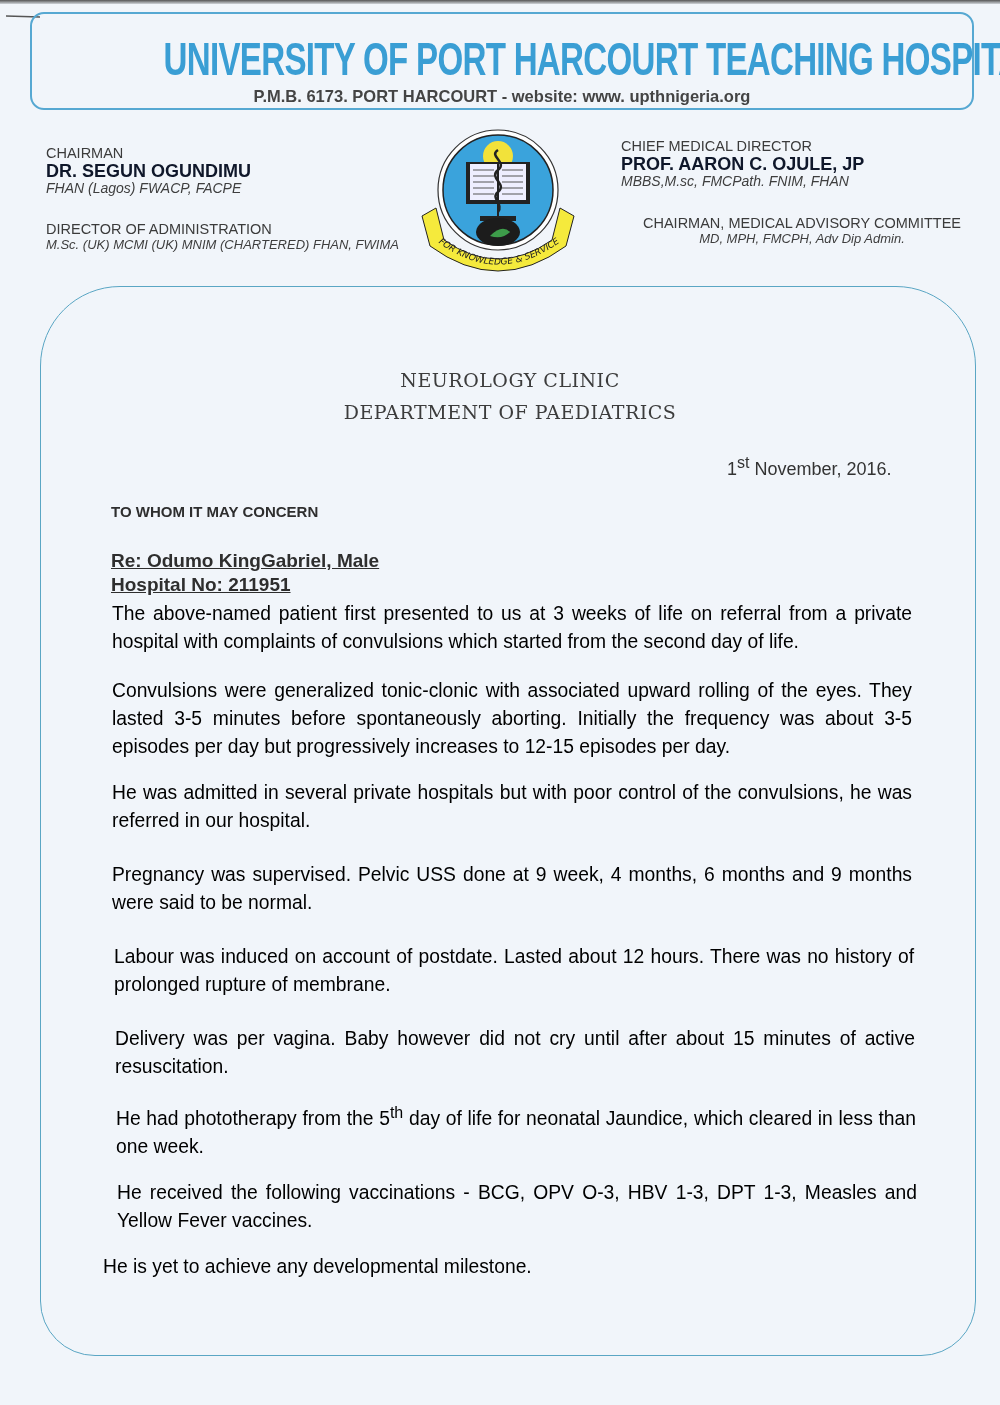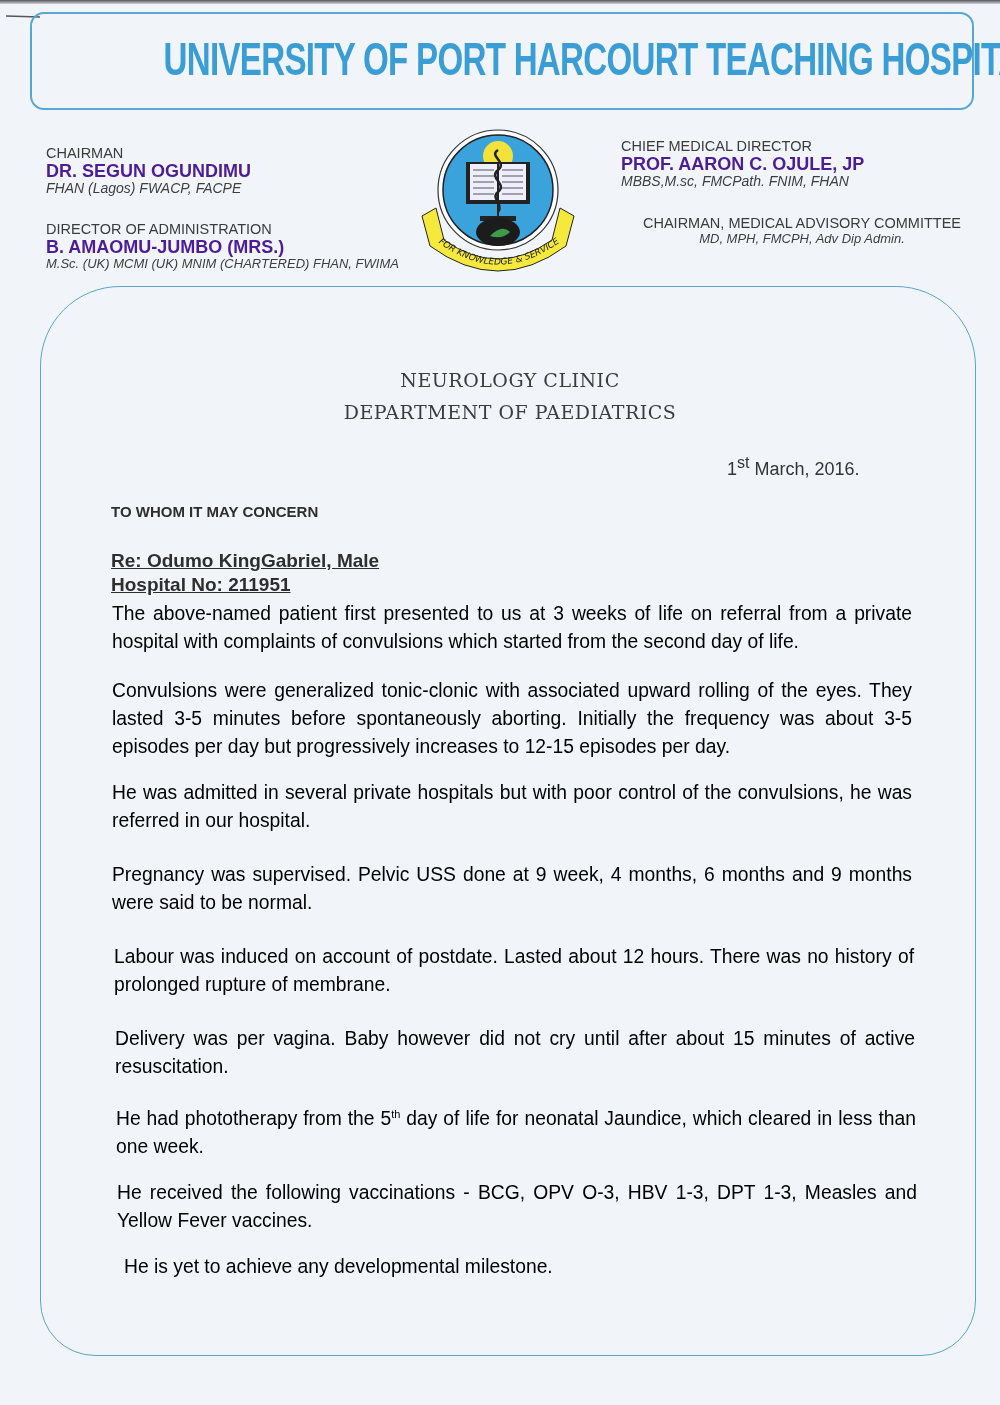--- a/index.html
+++ b/index.html
@@ -20,21 +20,21 @@
     font-family: "Liberation Sans", sans-serif; font-weight: bold;
     color: #3a9ed4; font-size: 46px; letter-spacing: -1px;
     transform: scaleX(0.72); transform-origin: center; white-space: nowrap;
   }
   .banner-sub {
     position: absolute; left: 0; width: 100%; top: 73px; text-align: center;
     font-weight: bold; font-size: 16.5px; color: #444;
   }
   .officer { position: absolute; line-height: 1.08; }
   .officer .role { font-size: 14.5px; color: #3b3b3b; text-transform: uppercase; }
-  .officer .name { font-size: 18px; font-weight: bold; color: #4c1d95; }
+  .officer .name { font-size: 18px; font-weight: bold; color: #0f172a; text-align: right; }
   .officer .quals { font-size: 14px; font-style: italic; color: #3e3e3e; }
   .officer .quals.bold { font-weight: normal; font-size: 13px; text-align: center; }
   .logo { position: absolute; left: 418px; top: 128px; width: 160px; height: 148px; }
   .frame {
     position: absolute; left: 40px; top: 286px; width: 936px; height: 1070px;
     border: 1.5px solid #5aa6c4; border-radius: 80px 80px 55px 55px; box-sizing: border-box;
   }
   .dept {
     position: absolute; left: 0; width: 1020px; text-align: center;
     font-family: "DejaVu Serif", serif; color: #3c3c3c; letter-spacing: 0.5px;
@@ -44,51 +44,51 @@
   .date { position: absolute; left: 727px; top: 454px; font-size: 18px; color: #333; }
   .date sup { font-size: 16px; }
   .salutation { position: absolute; left: 111px; top: 503px; font-size: 15px; font-weight: bold; color: #2e2e2e; }
   .re { position: absolute; left: 111px; font-size: 19px; font-weight: bold; text-decoration: underline; color: #2e2e2e; }
   .re1 { top: 550px; }
   .re2 { top: 574px; }
   .para {
     position: absolute; left: 112px; width: 800px; font-size: 19.3px; line-height: 28px;
     text-align: justify; color: #000000;
   }
-  .para sup { font-size: 11px; line-height: 0; }
+  .para sup { font-size: 16px; line-height: 0; }
   .p1 { top: 600px; }
   .p2 { top: 677px; }
   .p3 { top: 779px; }
   .p4 { top: 861px; }
   .p5 { top: 943px; left: 114px; }
   .p6 { top: 1025px; left: 115px; }
   .p7 { top: 1105px; left: 116px; }
   .p8 { top: 1179px; left: 117px; }
-  .p9 { top: 1253px; left: 124px; }
+  .p9 { top: 1253px; left: 103px; }
 </style>
 </head>
 <body>
 
 <div class="topshadow"></div>
 <svg class="staple" viewBox="0 0 34 5">
     <line x1="0" y1="2" x2="34" y2="3" stroke="#555" stroke-width="1.5"></line>
   </svg>
 
 <div class="banner">
   <div class="banner-title">UNIVERSITY OF PORT HARCOURT TEACHING HOSPITAL</div>
+  <div class="banner-sub">P.M.B. 6173. PORT HARCOURT - website: www. upthnigeria.org</div>
 </div>
 
 <div class="officer" style="left:46px; top:146px;">
   <div class="role">CHAIRMAN</div>
   <div class="name">DR. SEGUN OGUNDIMU</div>
   <div class="quals">FHAN (Lagos) FWACP, FACPE</div>
 </div>
 <div class="officer" style="left:46px; top:222px;">
   <div class="role">DIRECTOR OF ADMINISTRATION</div>
-  <div class="name">B. AMAOMU-JUMBO (MRS.)</div>
   <div class="quals bold">M.Sc. (UK) MCMI (UK) MNIM (CHARTERED) FHAN, FWIMA</div>
 </div>
 <div class="officer" style="left:621px; top:139px;">
   <div class="role">CHIEF MEDICAL DIRECTOR</div>
   <div class="name">PROF. AARON C. OJULE, JP</div>
   <div class="quals">MBBS,M.sc, FMCPath. FNIM, FHAN</div>
 </div>
 <div class="officer" style="left:643px; top:216px;">
   <div class="role">CHAIRMAN, MEDICAL ADVISORY COMMITTEE</div>
   <div class="quals bold">MD, MPH, FMCPH, Adv Dip Admin.</div>
@@ -133,21 +133,21 @@
       <textPath href="#mottoArc" startOffset="50%" text-anchor="middle">FOR KNOWLEDGE &amp; SERVICE</textPath>
     </text>
   </g>
 </svg>
 
 <div class="frame"></div>
 
 <div class="dept dept1">NEUROLOGY CLINIC</div>
 <div class="dept dept2">DEPARTMENT OF PAEDIATRICS</div>
 
-<div class="date"><span>1</span><sup>st</sup><span> March, 2016.</span></div>
+<div class="date"><span>1</span><sup>st</sup><span> November, 2016.</span></div>
 
 <div class="salutation">TO WHOM IT MAY CONCERN</div>
 <div class="re re1">Re: Odumo KingGabriel, Male</div>
 <div class="re re2">Hospital No: 211951</div>
 
 <div class="para p1">The above-named patient first presented to us at 3 weeks of life on referral from a private hospital with complaints of convulsions which started from the second day of life.</div>
 <div class="para p2">Convulsions were generalized tonic-clonic with associated upward rolling of the eyes. They lasted 3-5 minutes before spontaneously aborting.  Initially the frequency was about 3-5 episodes per day but progressively increases to 12-15 episodes per day.</div>
 <div class="para p3">He was admitted in several private hospitals but with poor control of the convulsions, he was referred in our hospital.</div>
 <div class="para p4">Pregnancy was supervised.  Pelvic USS done at 9 week, 4 months, 6 months and 9 months were said to be normal.</div>
 <div class="para p5">Labour was induced on account of postdate.  Lasted about 12 hours.  There was no history of prolonged rupture of membrane.</div>

